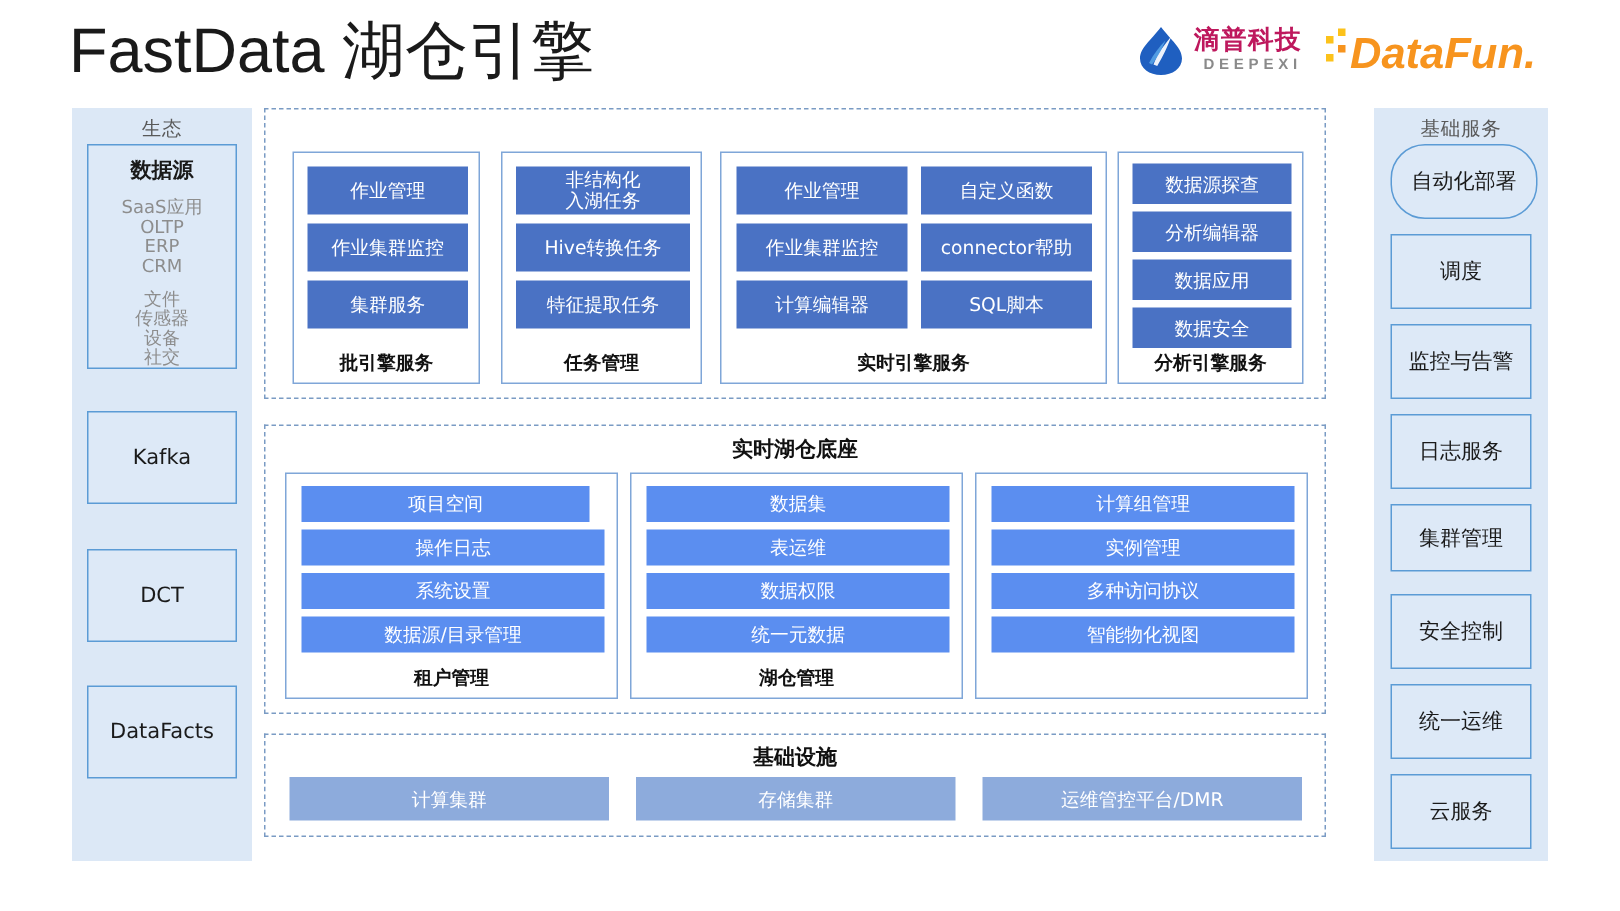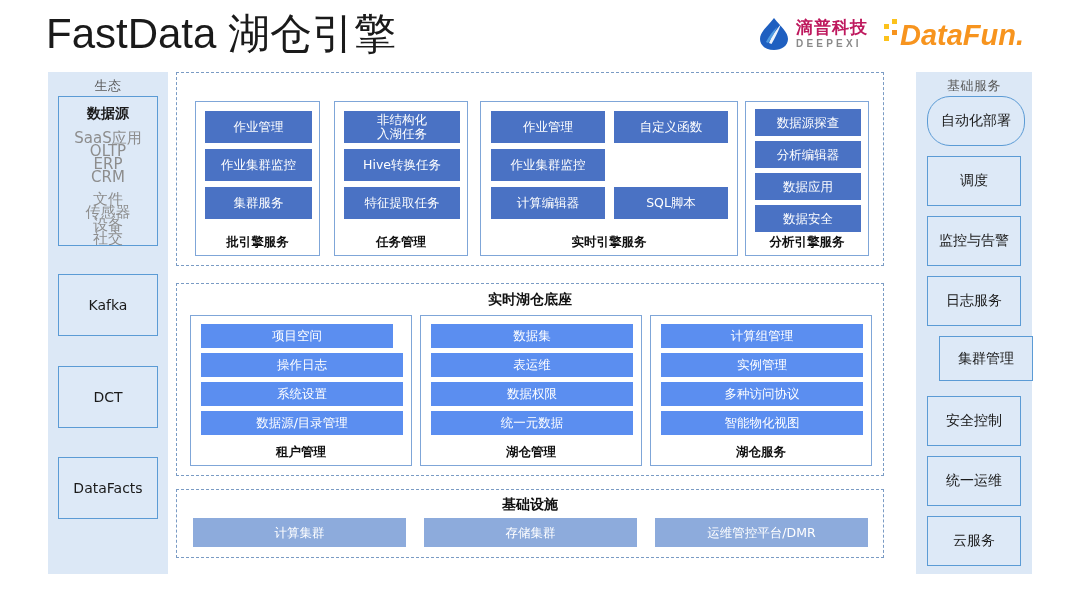--- a/index.html
+++ b/index.html
@@ -5,21 +5,21 @@
   * { box-sizing: border-box; margin: 0; padding: 0; }
   html, body {
     width: 1080px; height: 607px;
     background: #ffffff;
     font-family: "Liberation Sans", "DejaVu Sans", sans-serif;
     overflow: hidden;
   }
   #page { position: relative; width: 1080px; height: 607px; background: #fff; }
 
   
-  .header { position: absolute; left: 0; top: 0; width: 1036px; height: 70px; }
+  .header { position: absolute; left: 0; top: 0; width: 1036px; height: 70px; text-align: right; }
   .title {
     position: absolute; left: 46px; top: 6px;
     font-size: 42px; color: #1a1a1a; font-weight: 400;
     letter-spacing: 0px; white-space: nowrap;
   }
   .title .cn { font-family: "DejaVu Sans", "Liberation Sans", sans-serif; }
 
   .logos { position: absolute; right: 6px; top: 14px; display: flex; align-items: center; gap: 6px; }
   .logo-deepexi { display: flex; align-items: center; gap: 7px; padding: 3px 6px; }
   .droplet { width: 30px; height: 34px; position: relative; }
@@ -40,21 +40,21 @@
     background: #dde9f7; border: 1.4px solid #5b9bd5;
     display: flex; flex-direction: column; align-items: center; justify-content: center;
     text-align: center;
   }
   .side-box-title {
     font-family: "DejaVu Sans", sans-serif; font-size: 14px; font-weight: 700; color: #1a1a1a;
   }
   .side-box-lbl {
     font-family: "DejaVu Sans", sans-serif; font-size: 14px; color: #1a1a1a;
   }
-  .ds-list { font-size: 15px; color: #8d8d8d; line-height: 13px; font-family: "DejaVu Sans", sans-serif; }
+  .ds-list { font-size: 12px; color: #8d8d8d; line-height: 13px; font-family: "DejaVu Sans", sans-serif; }
   .ds-gap { height: 9px; }
 
   
   .section {
     position: absolute; border: 1.5px dashed #7a9bc4; background: #ffffff;
   }
   .section-title {
     position: absolute; left: 0; right: 0; text-align: center;
     font-family: "DejaVu Sans", sans-serif; font-weight: 700; font-size: 14px; color: #111;
   }
@@ -156,21 +156,21 @@
     </div>
     <div class="side-box" style="position:absolute; left:11px; top:84px; width:94px; height:50px;">
       <span class="side-box-lbl">调度</span>
     </div>
     <div class="side-box" style="position:absolute; left:11px; top:144px; width:94px; height:50px;">
       <span class="side-box-lbl">监控与告警</span>
     </div>
     <div class="side-box" style="position:absolute; left:11px; top:204px; width:94px; height:50px;">
       <span class="side-box-lbl">日志服务</span>
     </div>
-    <div class="side-box" style="position:absolute; left:11px; top:264px; width:94px; height:45px;margin-left:12px;">
+    <div class="side-box" style="position:absolute; left:11px; top:264px; width:94px; height:45px;">
       <span class="side-box-lbl">集群管理</span>
     </div>
     <div class="side-box" style="position:absolute; left:11px; top:324px; width:94px; height:50px;">
       <span class="side-box-lbl">安全控制</span>
     </div>
     <div class="side-box" style="position:absolute; left:11px; top:384px; width:94px; height:50px;">
       <span class="side-box-lbl">统一运维</span>
     </div>
     <div class="side-box" style="position:absolute; left:11px; top:444px; width:94px; height:50px;">
       <span class="side-box-lbl">云服务</span>
@@ -192,20 +192,21 @@
       <div class="chip engine" style="left:9px; top:47px; width:116px; height:32px;">Hive转换任务</div>
       <div class="chip engine" style="left:9px; top:85px; width:116px; height:32px;">特征提取任务</div>
       <div class="panel-foot">任务管理</div>
     </div>
 
     <div class="panel" style="left:303px; top:28px; width:258px; height:155px;">
       <div class="chip engine" style="left:10px; top:9px; width:114px; height:32px;">作业管理</div>
       <div class="chip engine" style="left:10px; top:47px; width:114px; height:32px;">作业集群监控</div>
       <div class="chip engine" style="left:10px; top:85px; width:114px; height:32px;">计算编辑器</div>
       <div class="chip engine" style="left:133px; top:9px; width:114px; height:32px;">自定义函数</div>
+      <div class="chip engine" style="left:133px; top:47px; width:114px; height:32px;">connector帮助</div>
       <div class="chip engine" style="left:133px; top:85px; width:114px; height:32px;">SQL脚本</div>
       <div class="panel-foot">实时引擎服务</div>
     </div>
 
     <div class="panel" style="left:568px; top:28px; width:124px; height:155px;">
       <div class="chip engine" style="left:9px; top:7px; width:106px; height:27px;">数据源探查</div>
       <div class="chip engine" style="left:9px; top:39px; width:106px; height:27px;">分析编辑器</div>
       <div class="chip engine" style="left:9px; top:71px; width:106px; height:27px;">数据应用</div>
       <div class="chip engine" style="left:9px; top:103px; width:106px; height:27px;">数据安全</div>
       <div class="panel-foot">分析引擎服务</div>
@@ -229,21 +230,20 @@
       <div class="chip base" style="left:10px; top:66px; width:202px; height:24px;">数据权限</div>
       <div class="chip base" style="left:10px; top:95px; width:202px; height:24px;">统一元数据</div>
       <div class="panel-foot">湖仓管理</div>
     </div>
 
     <div class="panel" style="left:473px; top:31px; width:222px; height:151px;">
       <div class="chip base" style="left:10px; top:8px; width:202px; height:24px;">计算组管理</div>
       <div class="chip base" style="left:10px; top:37px; width:202px; height:24px;">实例管理</div>
       <div class="chip base" style="left:10px; top:66px; width:202px; height:24px;">多种访问协议</div>
       <div class="chip base" style="left:10px; top:95px; width:202px; height:24px;">智能物化视图</div>
-      <div class="panel-foot">湖仓服务</div>
     </div>
   </div>
 
   <div class="section" style="left:176px; top:489px; width:708px; height:69px;">
     <div class="section-title" style="top:6px;">基础设施</div>
     <div class="chip infra" style="left:16px; top:28px; width:213px; height:29px;">计算集群</div>
     <div class="chip infra" style="left:247px; top:28px; width:213px; height:29px;">存储集群</div>
     <div class="chip infra" style="left:478px; top:28px; width:213px; height:29px;">运维管控平台/DMR</div>
   </div>
 

